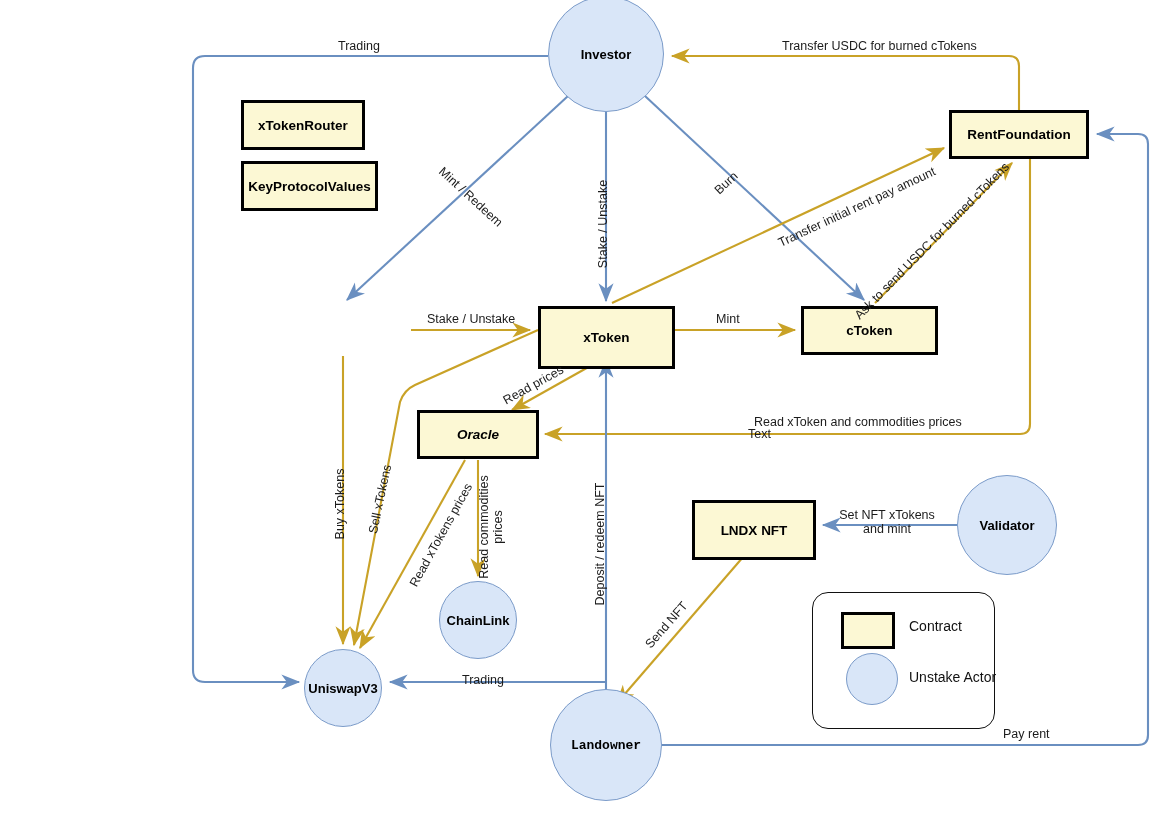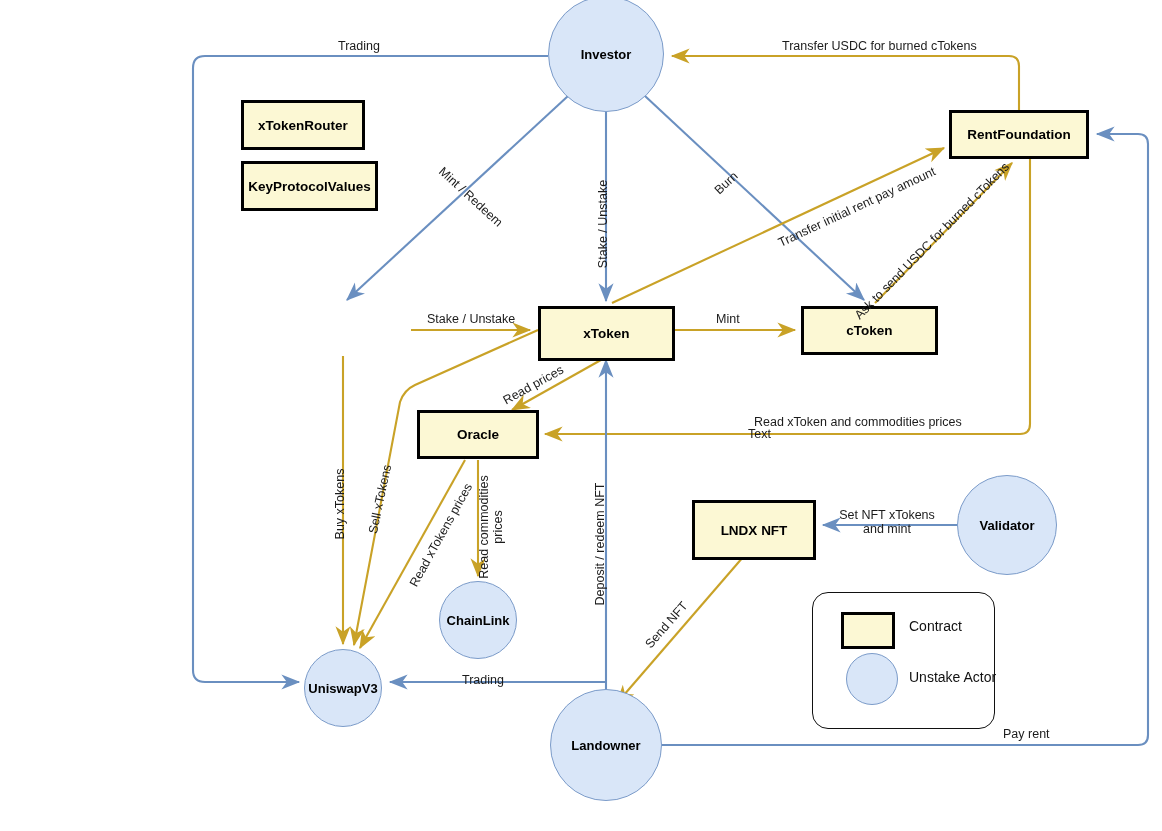--- a/index.html
+++ b/index.html
@@ -82,29 +82,29 @@
 
   <div class="node contract" style="left:241px;top:161px;width:137px;height:50px;">
     <span>KeyProtocolValues</span>
   </div>
 
   <div class="node contract" style="left:949px;top:110px;width:140px;height:49px;">
     <span>RentFoundation</span>
   </div>
 
 
-  <div class="node contract" style="left:538px;top:306px;width:137px;height:55px;">
+  <div class="node contract" style="left:538px;top:306px;width:137px;height:63px;">
     <span>xToken</span>
   </div>
 
   <div class="node contract" style="left:801px;top:306px;width:137px;height:49px;">
     <span>cToken</span>
   </div>
 
-  <div class="node contract" style="left:417px;top:410px;width:122px;height:49px;">
+  <div class="node contract" style="left:417px;top:410px;width:122px;height:49px;font-style:italic;">
     <span>Oracle</span>
   </div>
 
   <div class="node contract" style="left:692px;top:500px;width:124px;height:60px;">
     <span>LNDX NFT</span>
   </div>
 
   <div class="node actor" style="left:548px;top:-4px;width:116px;height:116px;">
     <span>Investor</span>
   </div>
@@ -114,21 +114,21 @@
   </div>
 
   <div class="node actor" style="left:304px;top:649px;width:78px;height:78px;">
     <span>UniswapV3</span>
   </div>
 
   <div class="node actor" style="left:957px;top:475px;width:100px;height:100px;">
     <span>Validator</span>
   </div>
 
-  <div class="node actor" style="left:550px;top:689px;width:112px;height:112px;">
+  <div class="node actor" style="left:550px;top:689px;width:112px;height:112px;font-family:Liberation Mono, monospace;">
     <span>Landowner</span>
   </div>
 
   <div class="elabel" style="left:338px;top:39px;">Trading</div>
 
   <div class="elabel" style="left:782px;top:39px;">Transfer USDC for burned cTokens</div>
 
   <div class="elabel ctr" style="left:430px;top:190px;transform:rotate(42.5deg);">Mint / Redeem</div>
 
   <div class="elabel ctr" style="left:559px;top:217px;transform:rotate(-90deg);">Stake / Unstake</div>

